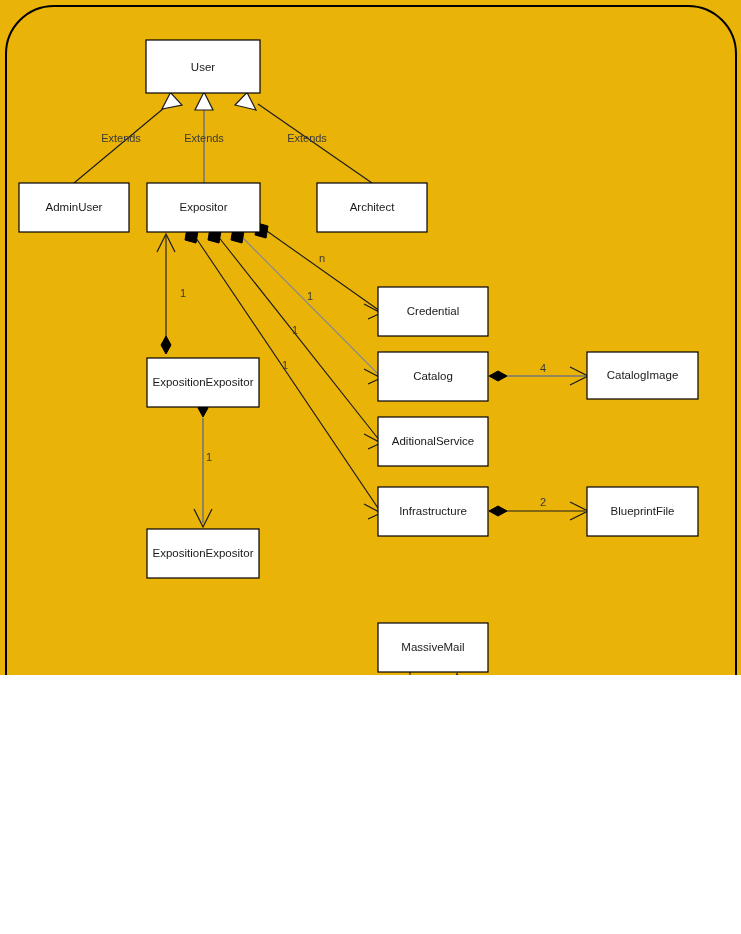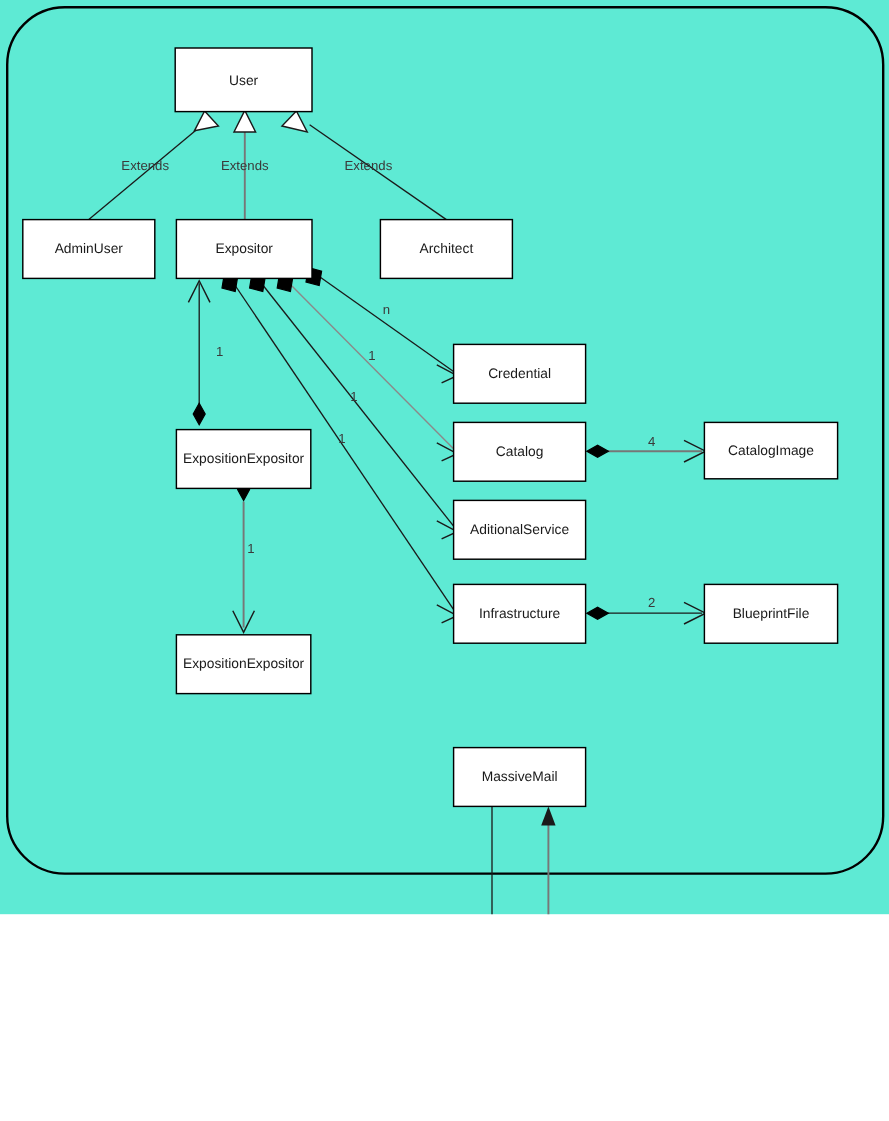--- a/index.html
+++ b/index.html
@@ -7,22 +7,22 @@
     margin: 0;
     padding: 0;
     background: #ffffff;
   }
   body {
     font-family: "Liberation Sans", sans-serif;
   }
   #canvas {
     position: relative;
     width: 741px;
-    height: 762px;
-    background: #5eead4;
+    height: 675px;
+    background: #eab308;
     overflow: hidden;
   }
   #diagram-svg {
     position: absolute;
     left: 0;
     top: 0;
     width: 741px;
     height: 934px;
   }
   .cls-box {

